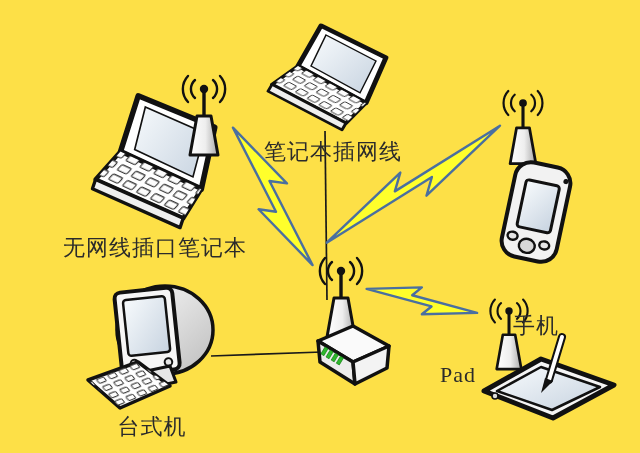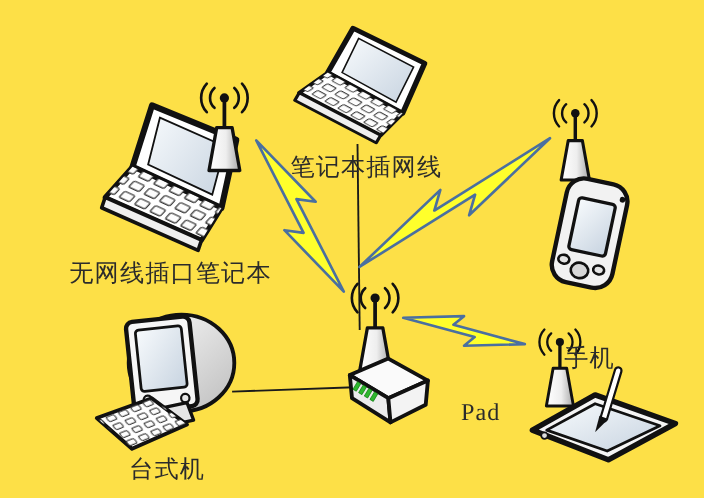--- a/index.html
+++ b/index.html
@@ -136,14 +136,14 @@
         <path d="M562,337 L549,380" stroke="#fff" stroke-width="4" stroke-linecap="round"></path>
         <polygon points="545,378 553,381 541,393" fill="#111"></polygon>
       </g>
     </g>
   </svg>
 
   <div class="lbl" style="left:333px;top:137px;">笔记本插网线</div>
   <div class="lbl" style="left:155px;top:233px;text-align:center;">无网线插口笔记本</div>
   <div class="lbl" style="left:152px;top:412px;font-family:Liberation Mono, monospace;">台式机</div>
   <div class="lbl" style="left:536px;top:265px;margin-top:46px;">手机</div>
-  <div class="lbl" style="left:437px;top:362px;">Pad</div>
+  <div class="lbl" style="left:458px;top:362px;">Pad</div>
 </div>
 
 </body></html>

